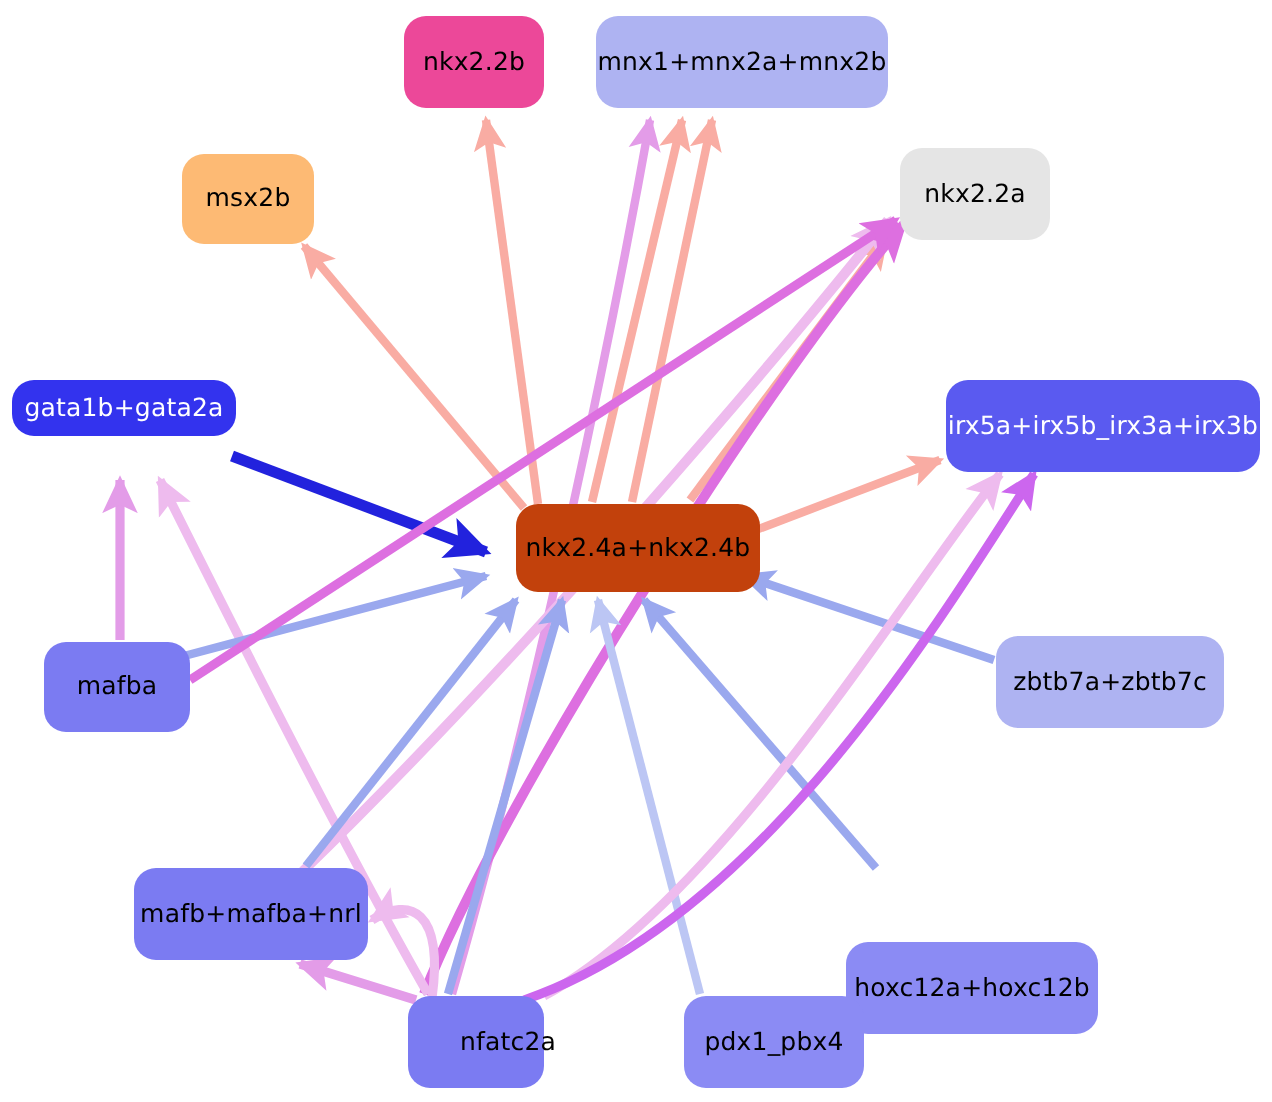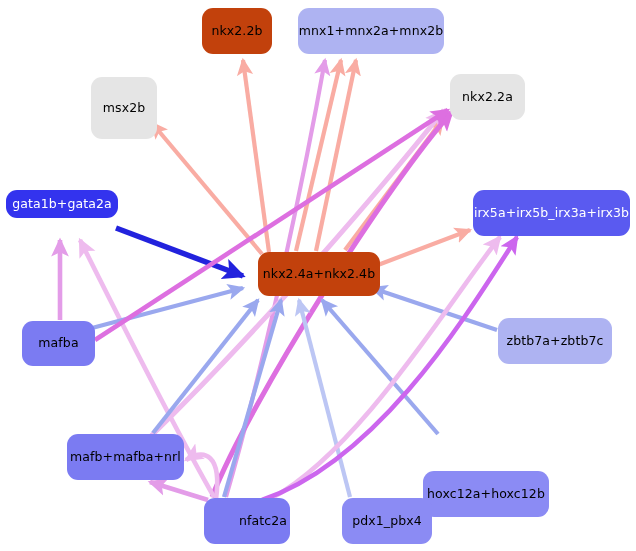--- a/index.html
+++ b/index.html
@@ -85,27 +85,27 @@
       <path d="M 224 497 L 281 300" fill="none" stroke="#9aa8ee" stroke-width="4.2" stroke-linecap="butt" marker-end="url(#ah-periwinkle)"></path>
       <path d="M 350 497 L 299 300" fill="none" stroke="#bcc6f4" stroke-width="4.2" stroke-linecap="butt" marker-end="url(#ah-light_periwinkle)"></path>
       <path d="M 438 434 L 322 300" fill="none" stroke="#9aa8ee" stroke-width="4.2" stroke-linecap="butt" marker-end="url(#ah-periwinkle)"></path>
       <path d="M 497 330 L 372 288" fill="none" stroke="#9aa8ee" stroke-width="4.2" stroke-linecap="butt" marker-end="url(#ah-periwinkle)"></path>
       <path d="M 272 498 C 360 450 450 300 500 237" fill="none" stroke="#eebbee" stroke-width="4.6" stroke-linecap="butt" marker-end="url(#ah-light_pink)"></path>
       <path d="M 262 500 C 380 460 470 310 517 237" fill="none" stroke="#cc66ee" stroke-width="4.6" stroke-linecap="butt" marker-end="url(#ah-violet)"></path>
       <path d="M 95 340 L 448 110" fill="none" stroke="#dd6fe0" stroke-width="4.6" stroke-linecap="butt" marker-end="url(#ah-magenta)"></path>
       <path d="M 208 500 L 150 482" fill="none" stroke="#e39ce8" stroke-width="4.6" stroke-linecap="butt" marker-end="url(#ah-orchid)"></path>
       <path d="M 216 499 C 222 455 205 448 186 460" fill="none" stroke="#eebbee" stroke-width="4.6" stroke-linecap="butt" marker-end="url(#ah-light_pink)"></path>
     </svg>
-<div class="node" style="left: 202px; top: 8px; width: 70px; height: 46px; background: #c2410c; color: rgb(0, 0, 0); text-align: right;">
+<div class="node" style="left: 202px; top: 8px; width: 70px; height: 46px; background: #ec4899; color: rgb(0, 0, 0); text-align: right;">
       <span>nkx2.2b</span>
     </div>
     <div class="node" style="left: 298px; top: 8px; width: 146px; height: 46px; background: rgb(174, 179, 242); color: rgb(0, 0, 0);">
       <span>mnx1+mnx2a+mnx2b</span>
     </div>
-    <div class="node" style="left: 91px; top: 77px; width: 66px; height: 62px; background: #e5e5e5; color: rgb(0, 0, 0);">
+    <div class="node" style="left: 91px; top: 77px; width: 66px; height: 45px; background: #fdba74; color: rgb(0, 0, 0);">
       <span>msx2b</span>
     </div>
     <div class="node" style="left: 450px; top: 74px; width: 75px; height: 46px; background: #e5e5e5; color: rgb(0, 0, 0);">
       <span>nkx2.2a</span>
     </div>
     <div class="node" style="left: 6px; top: 190px; width: 112px; height: 28px; background: rgb(51, 51, 238); color: rgb(255, 255, 255);">
       <span>gata1b+gata2a</span>
     </div>
     <div class="node" style="left: 473px; top: 190px; width: 157px; height: 46px; background: rgb(90, 90, 240); color: rgb(255, 255, 255);">
       <span>irx5a+irx5b_irx3a+irx3b</span>
@@ -118,19 +118,19 @@
     </div>
     <div class="node" style="left: 498px; top: 318px; width: 114px; height: 46px; background: rgb(174, 179, 242); color: rgb(0, 0, 0);">
       <span>zbtb7a+zbtb7c</span>
     </div>
     <div class="node" style="left: 67px; top: 434px; width: 117px; height: 46px; background: rgb(123, 123, 242); color: rgb(0, 0, 0);">
       <span>mafb+mafba+nrl</span>
     </div>
     <div class="node" style="left: 423px; top: 435px; width: 126px; height: 46px; background: rgb(139, 139, 244); color: rgb(0, 0, 0); margin-top: 36px;">
       <span>hoxc12a+hoxc12b</span>
     </div>
-    <div class="node" style="left: 204px; top: 498px; width: 86px; height: 46px; background: rgb(123, 123, 242); color: rgb(0, 0, 0); padding-left: 32px;">
+    <div class="node" style="left: 204px; top: 498px; width: 68px; height: 46px; background: rgb(123, 123, 242); color: rgb(0, 0, 0); padding-left: 32px;">
       <span>nfatc2a</span>
     </div>
     <div class="node" style="left: 327px; top: 498px; width: 90px; height: 46px; background: rgb(139, 139, 244); color: rgb(0, 0, 0); margin-left: 15px;">
       <span>pdx1_pbx4</span>
     </div>
   </div>
 
 </body></html>

